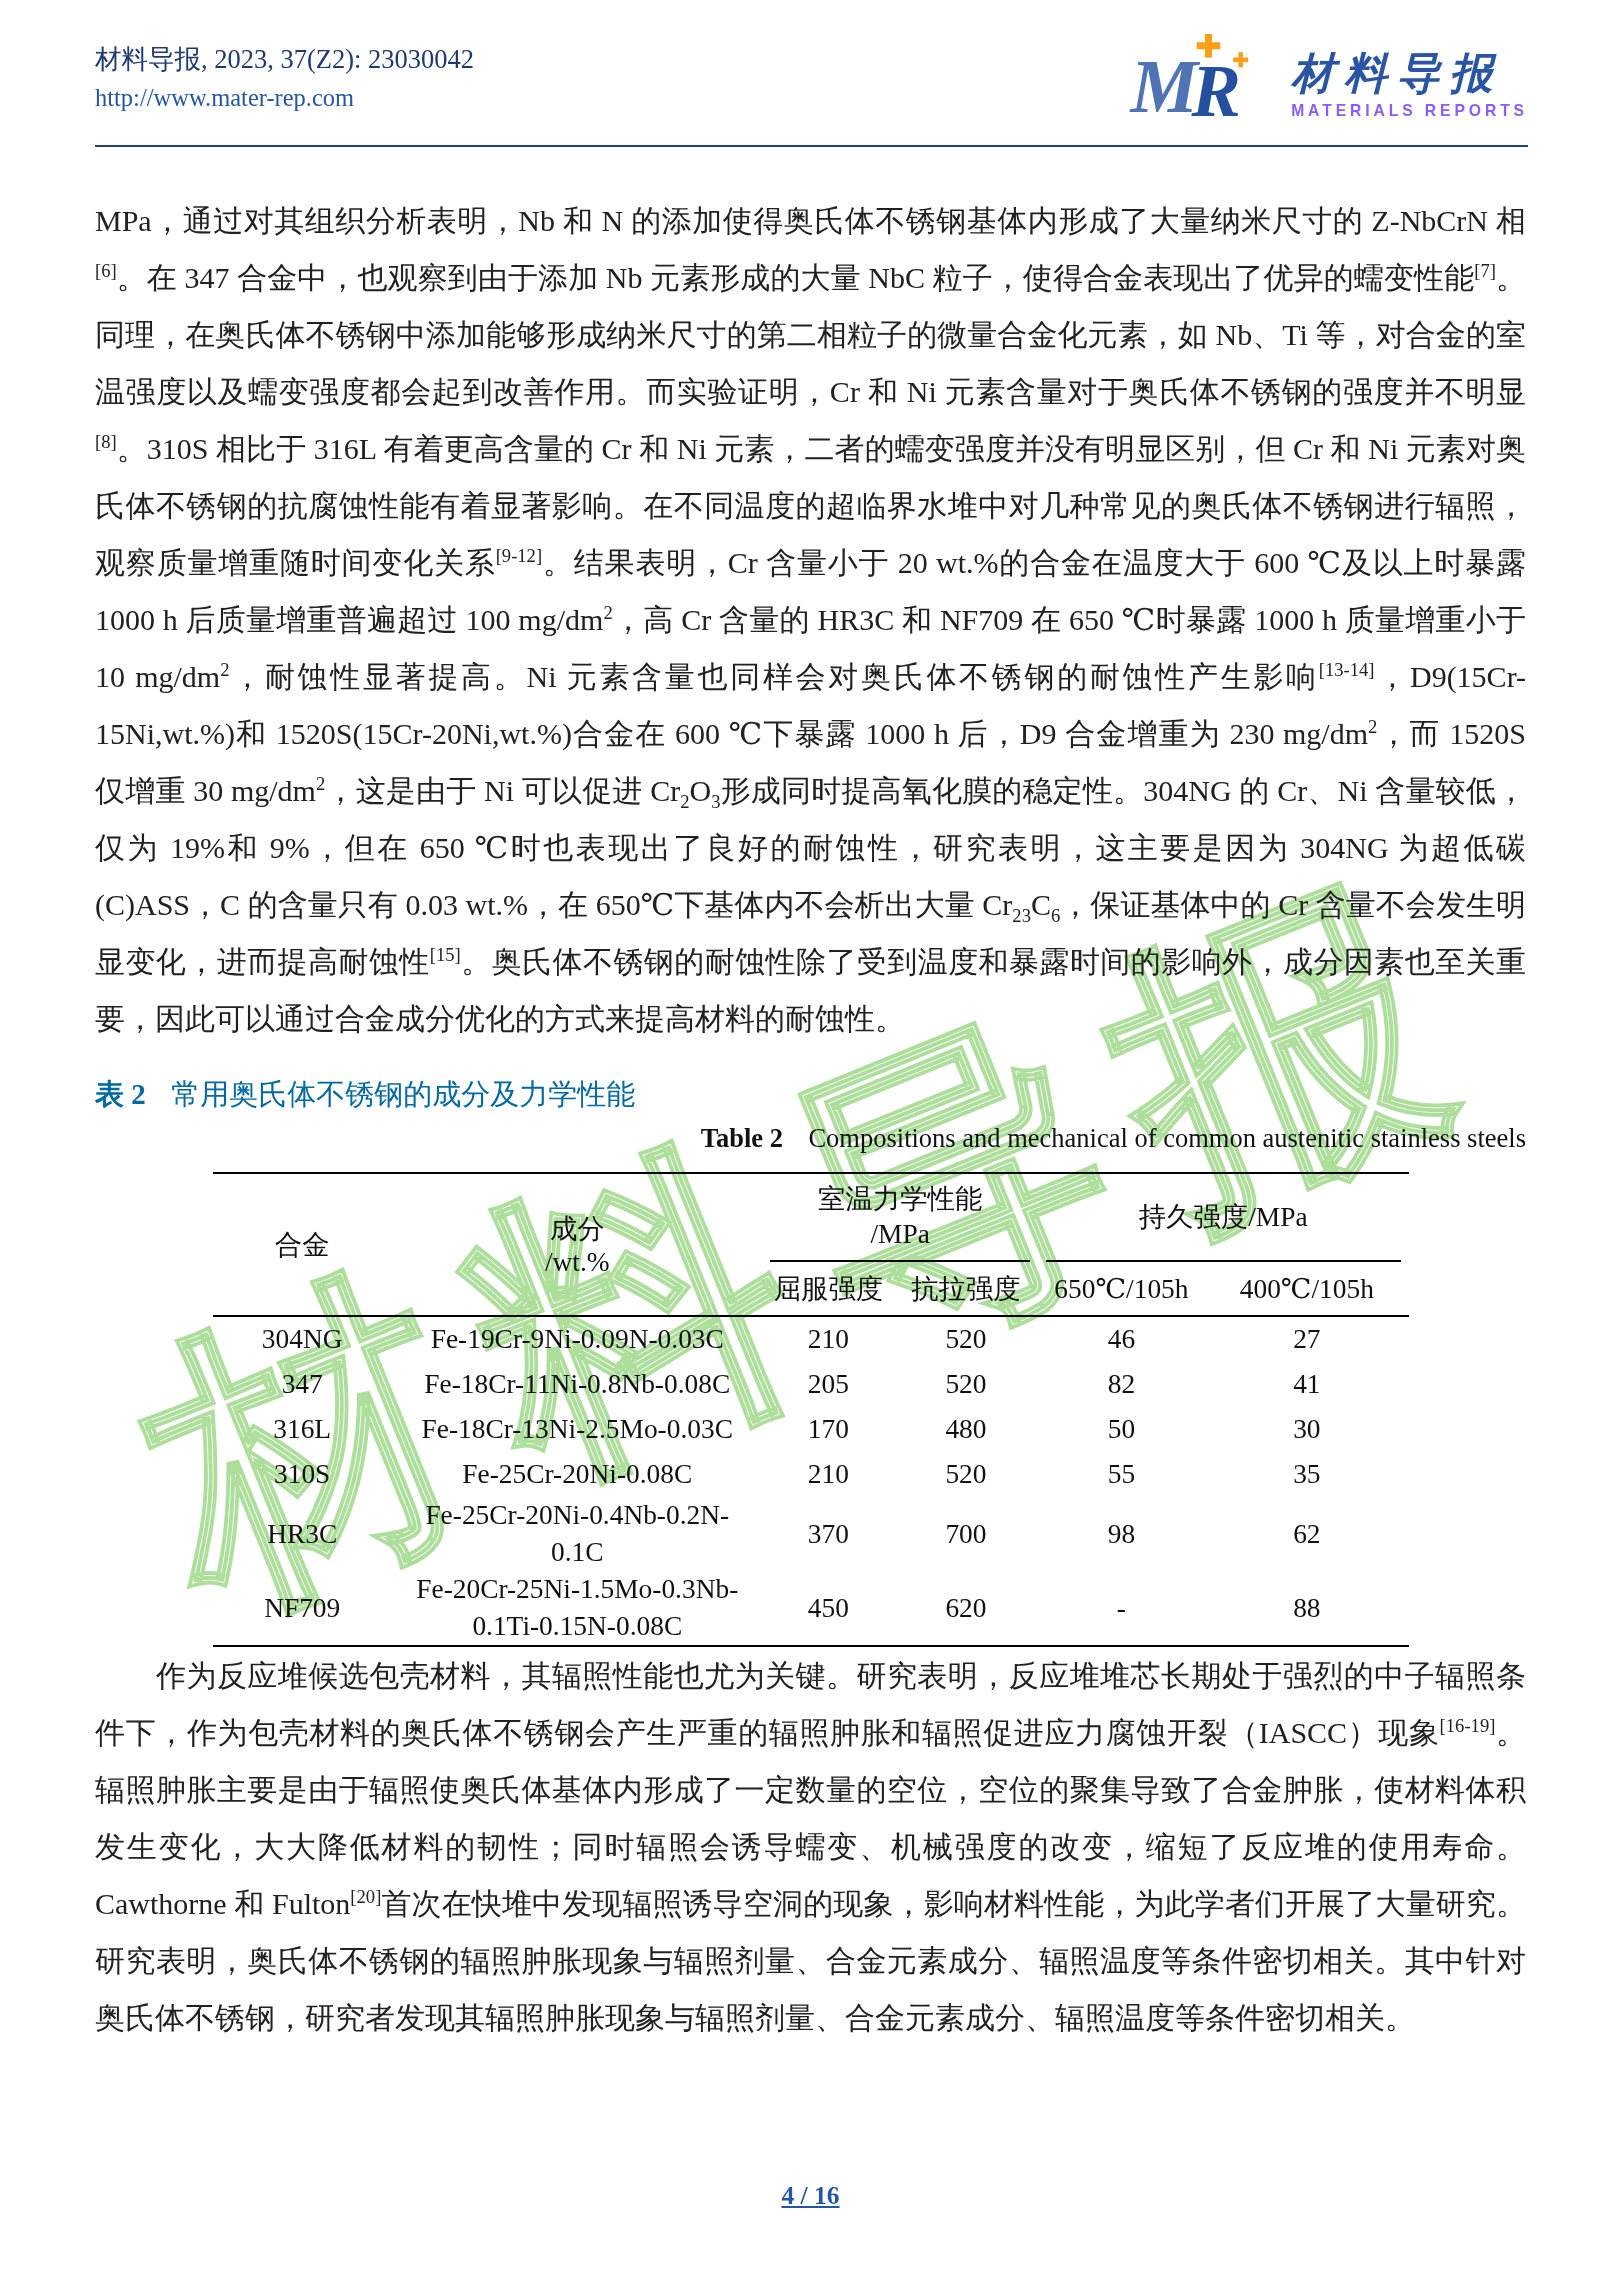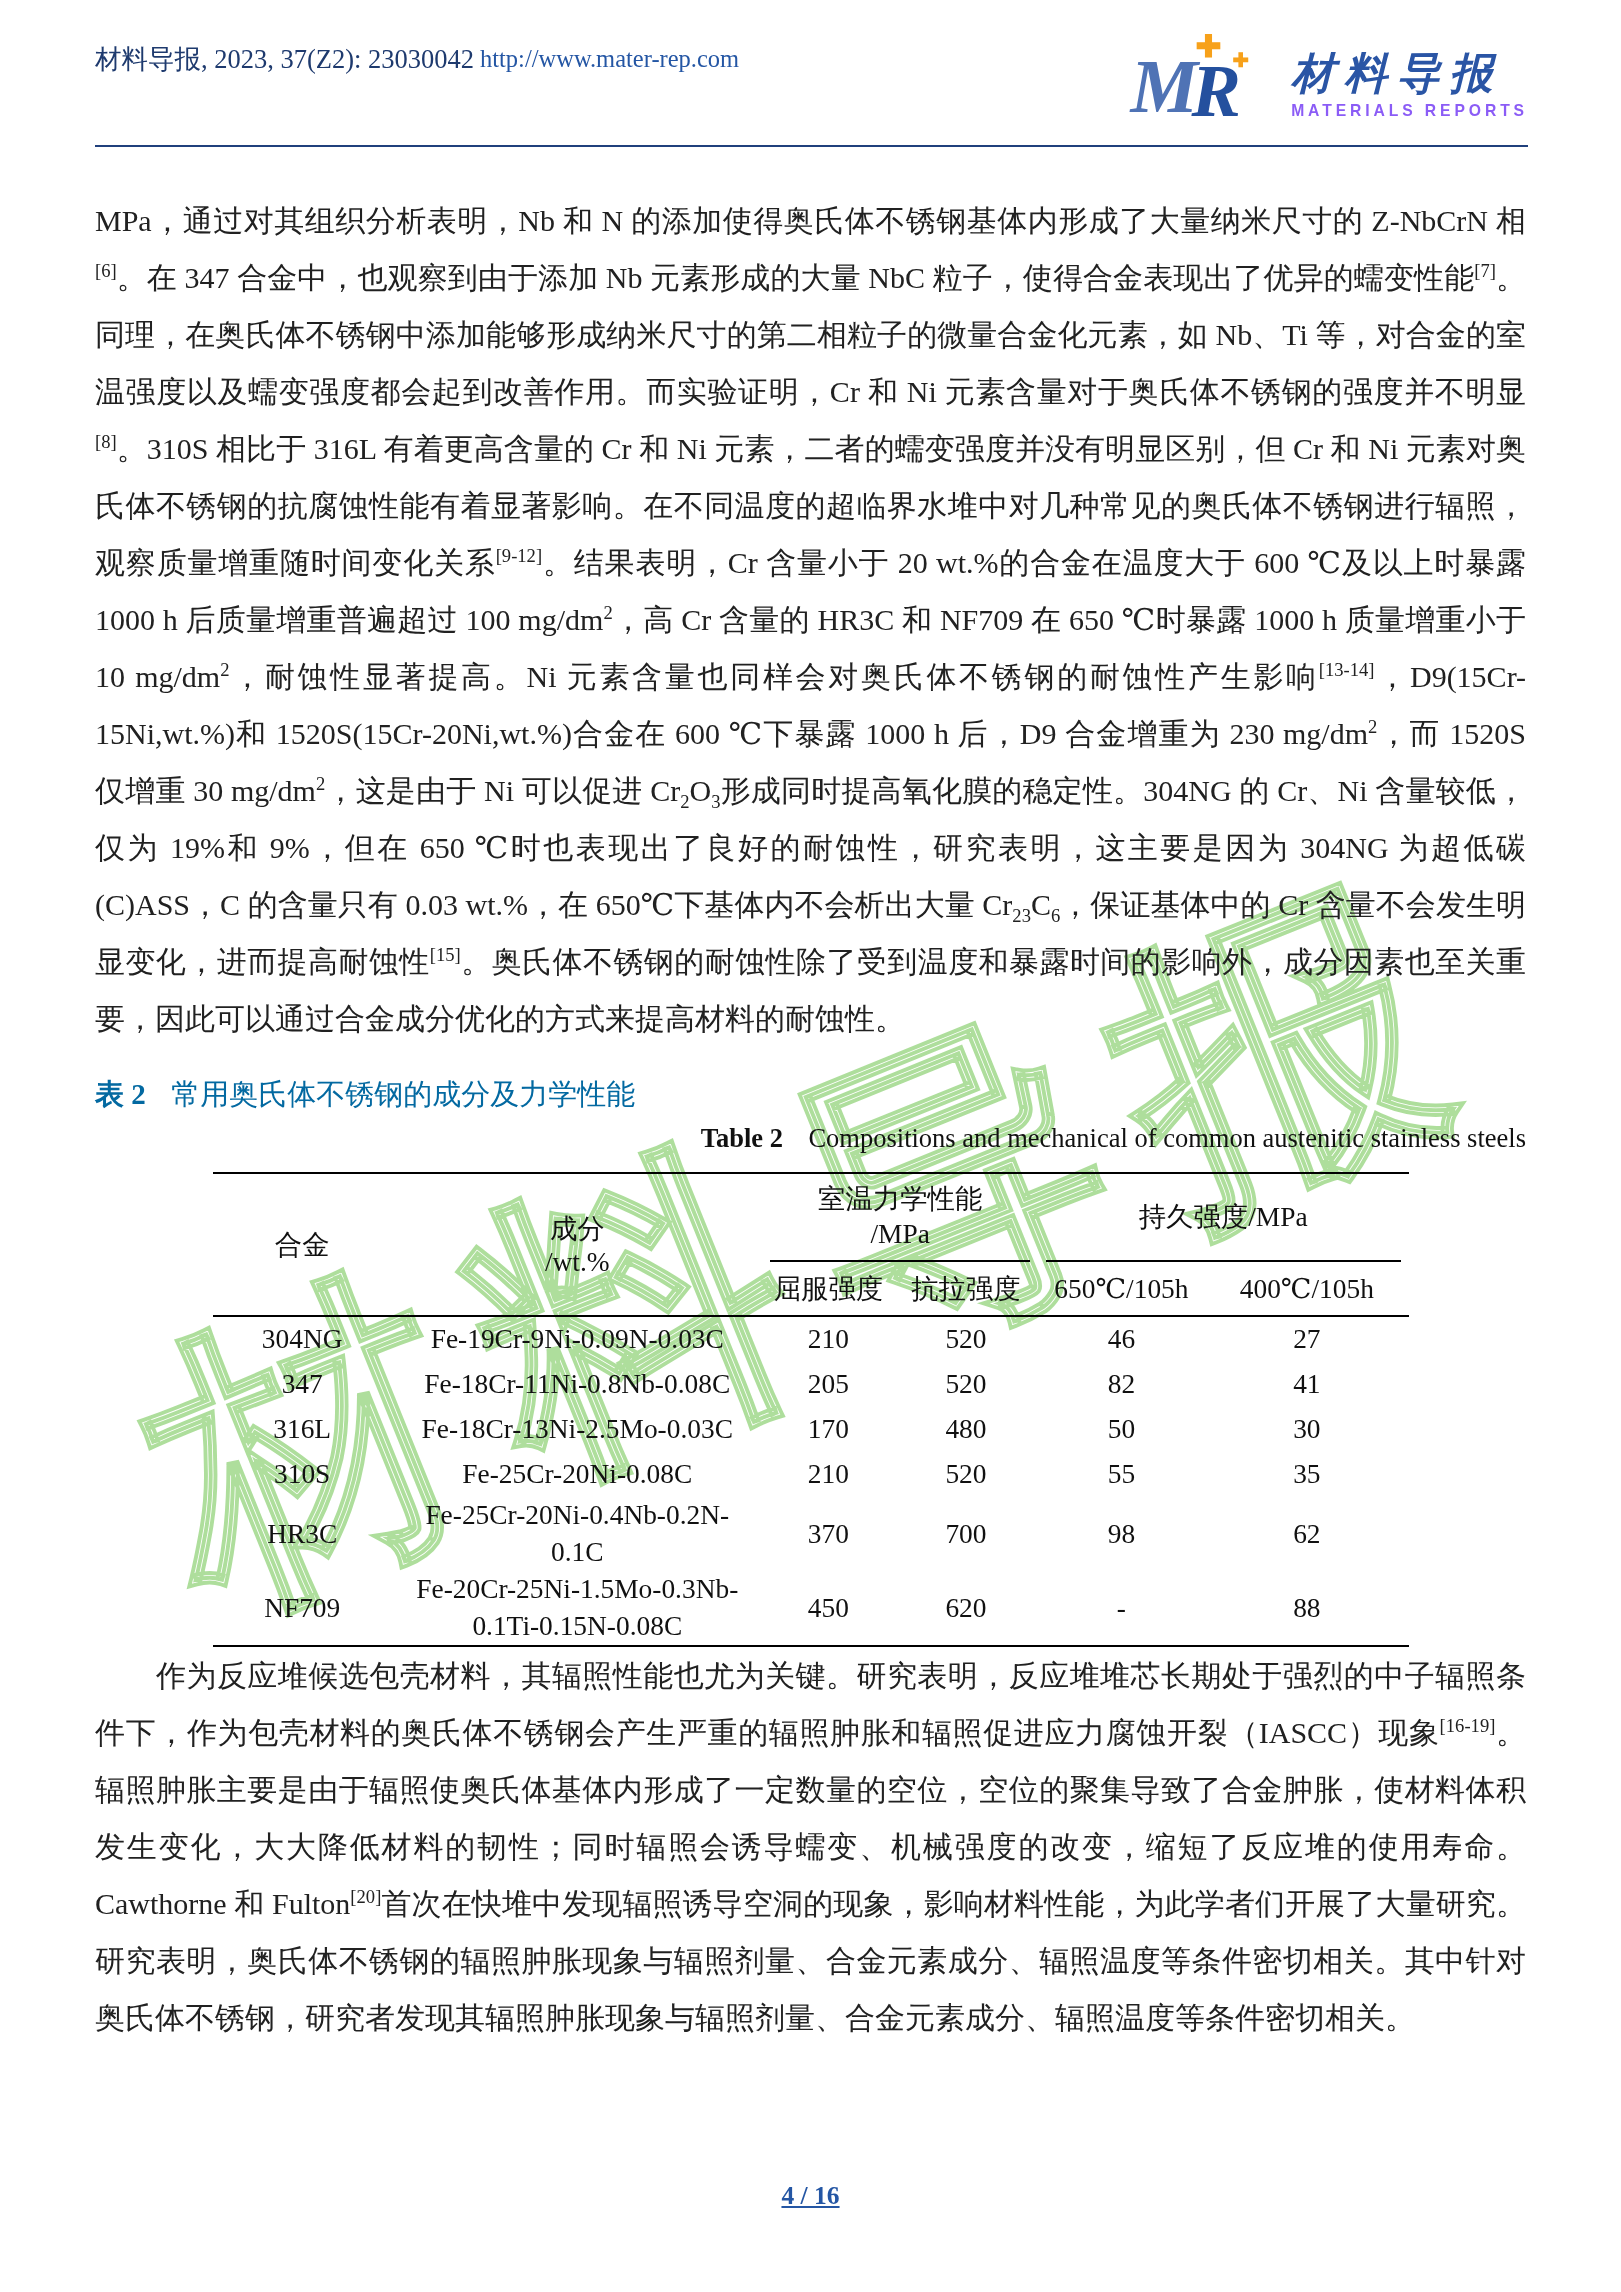--- a/index.html
+++ b/index.html
@@ -9,21 +9,21 @@
     overflow:hidden;
   }
   .page{position:absolute;inset:0;}
 
   
   .header{
     position:absolute;left:95px;right:93px;top:43px;
     display:flex;justify-content:space-between;align-items:flex-start;
     border-bottom:2.9px solid #20407c;padding-bottom:15.7px;
   }
-  .header-left{display:flex;flex-direction:row;gap:5.9px;}
+  .header-left{display:flex;flex-direction:column;gap:5.9px;}
   .citation{font-size:26.5px;color:#1e3a6e;line-height:33px;}
   .journal-url{font-size:24.5px;color:#2456a4;line-height:31px;text-decoration:none;}
   .logo{display:flex;align-items:center;gap:15.7px;margin-top:-3.9px;}
   .logo-mark{position:relative;width:145px;height:90px;}
   .logo-m{
     position:absolute;left:0;top:3.9px;font:italic 700 76px "Liberation Serif",serif;
     color:#315ba9;opacity:.85;
   }
   .logo-r{
     position:absolute;left:61px;top:9.8px;font:italic 700 74px "Liberation Serif",serif;

